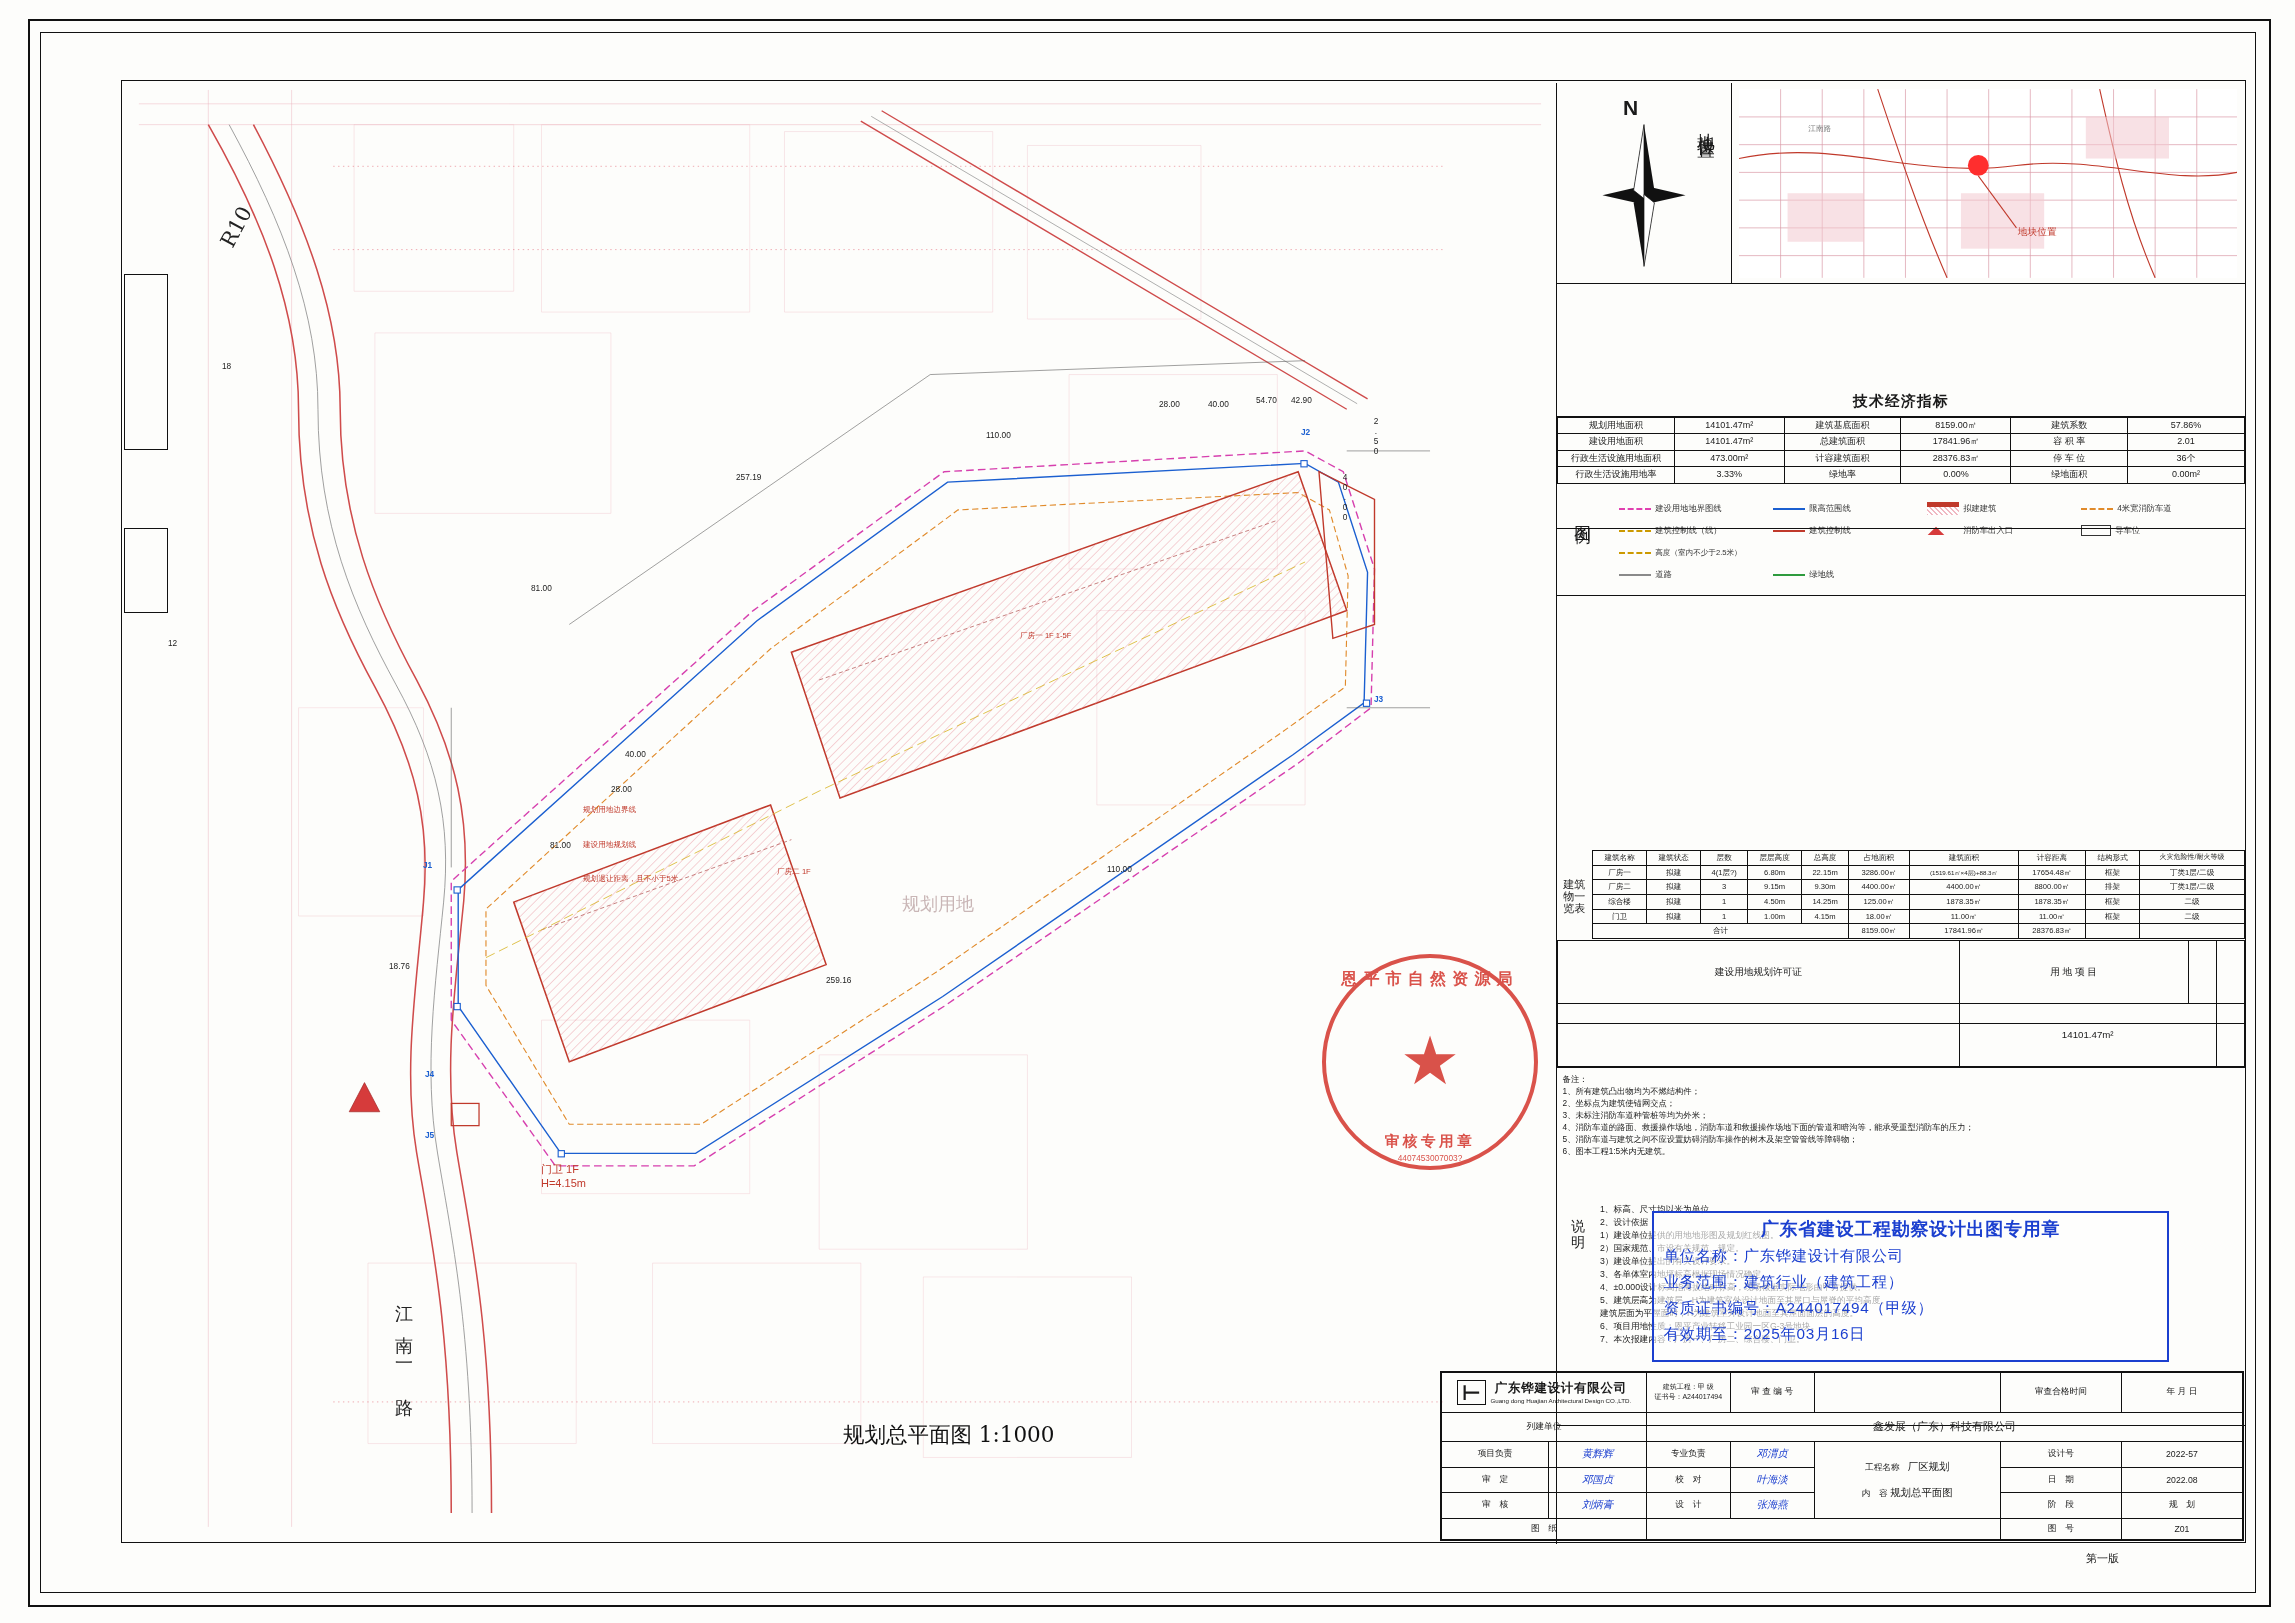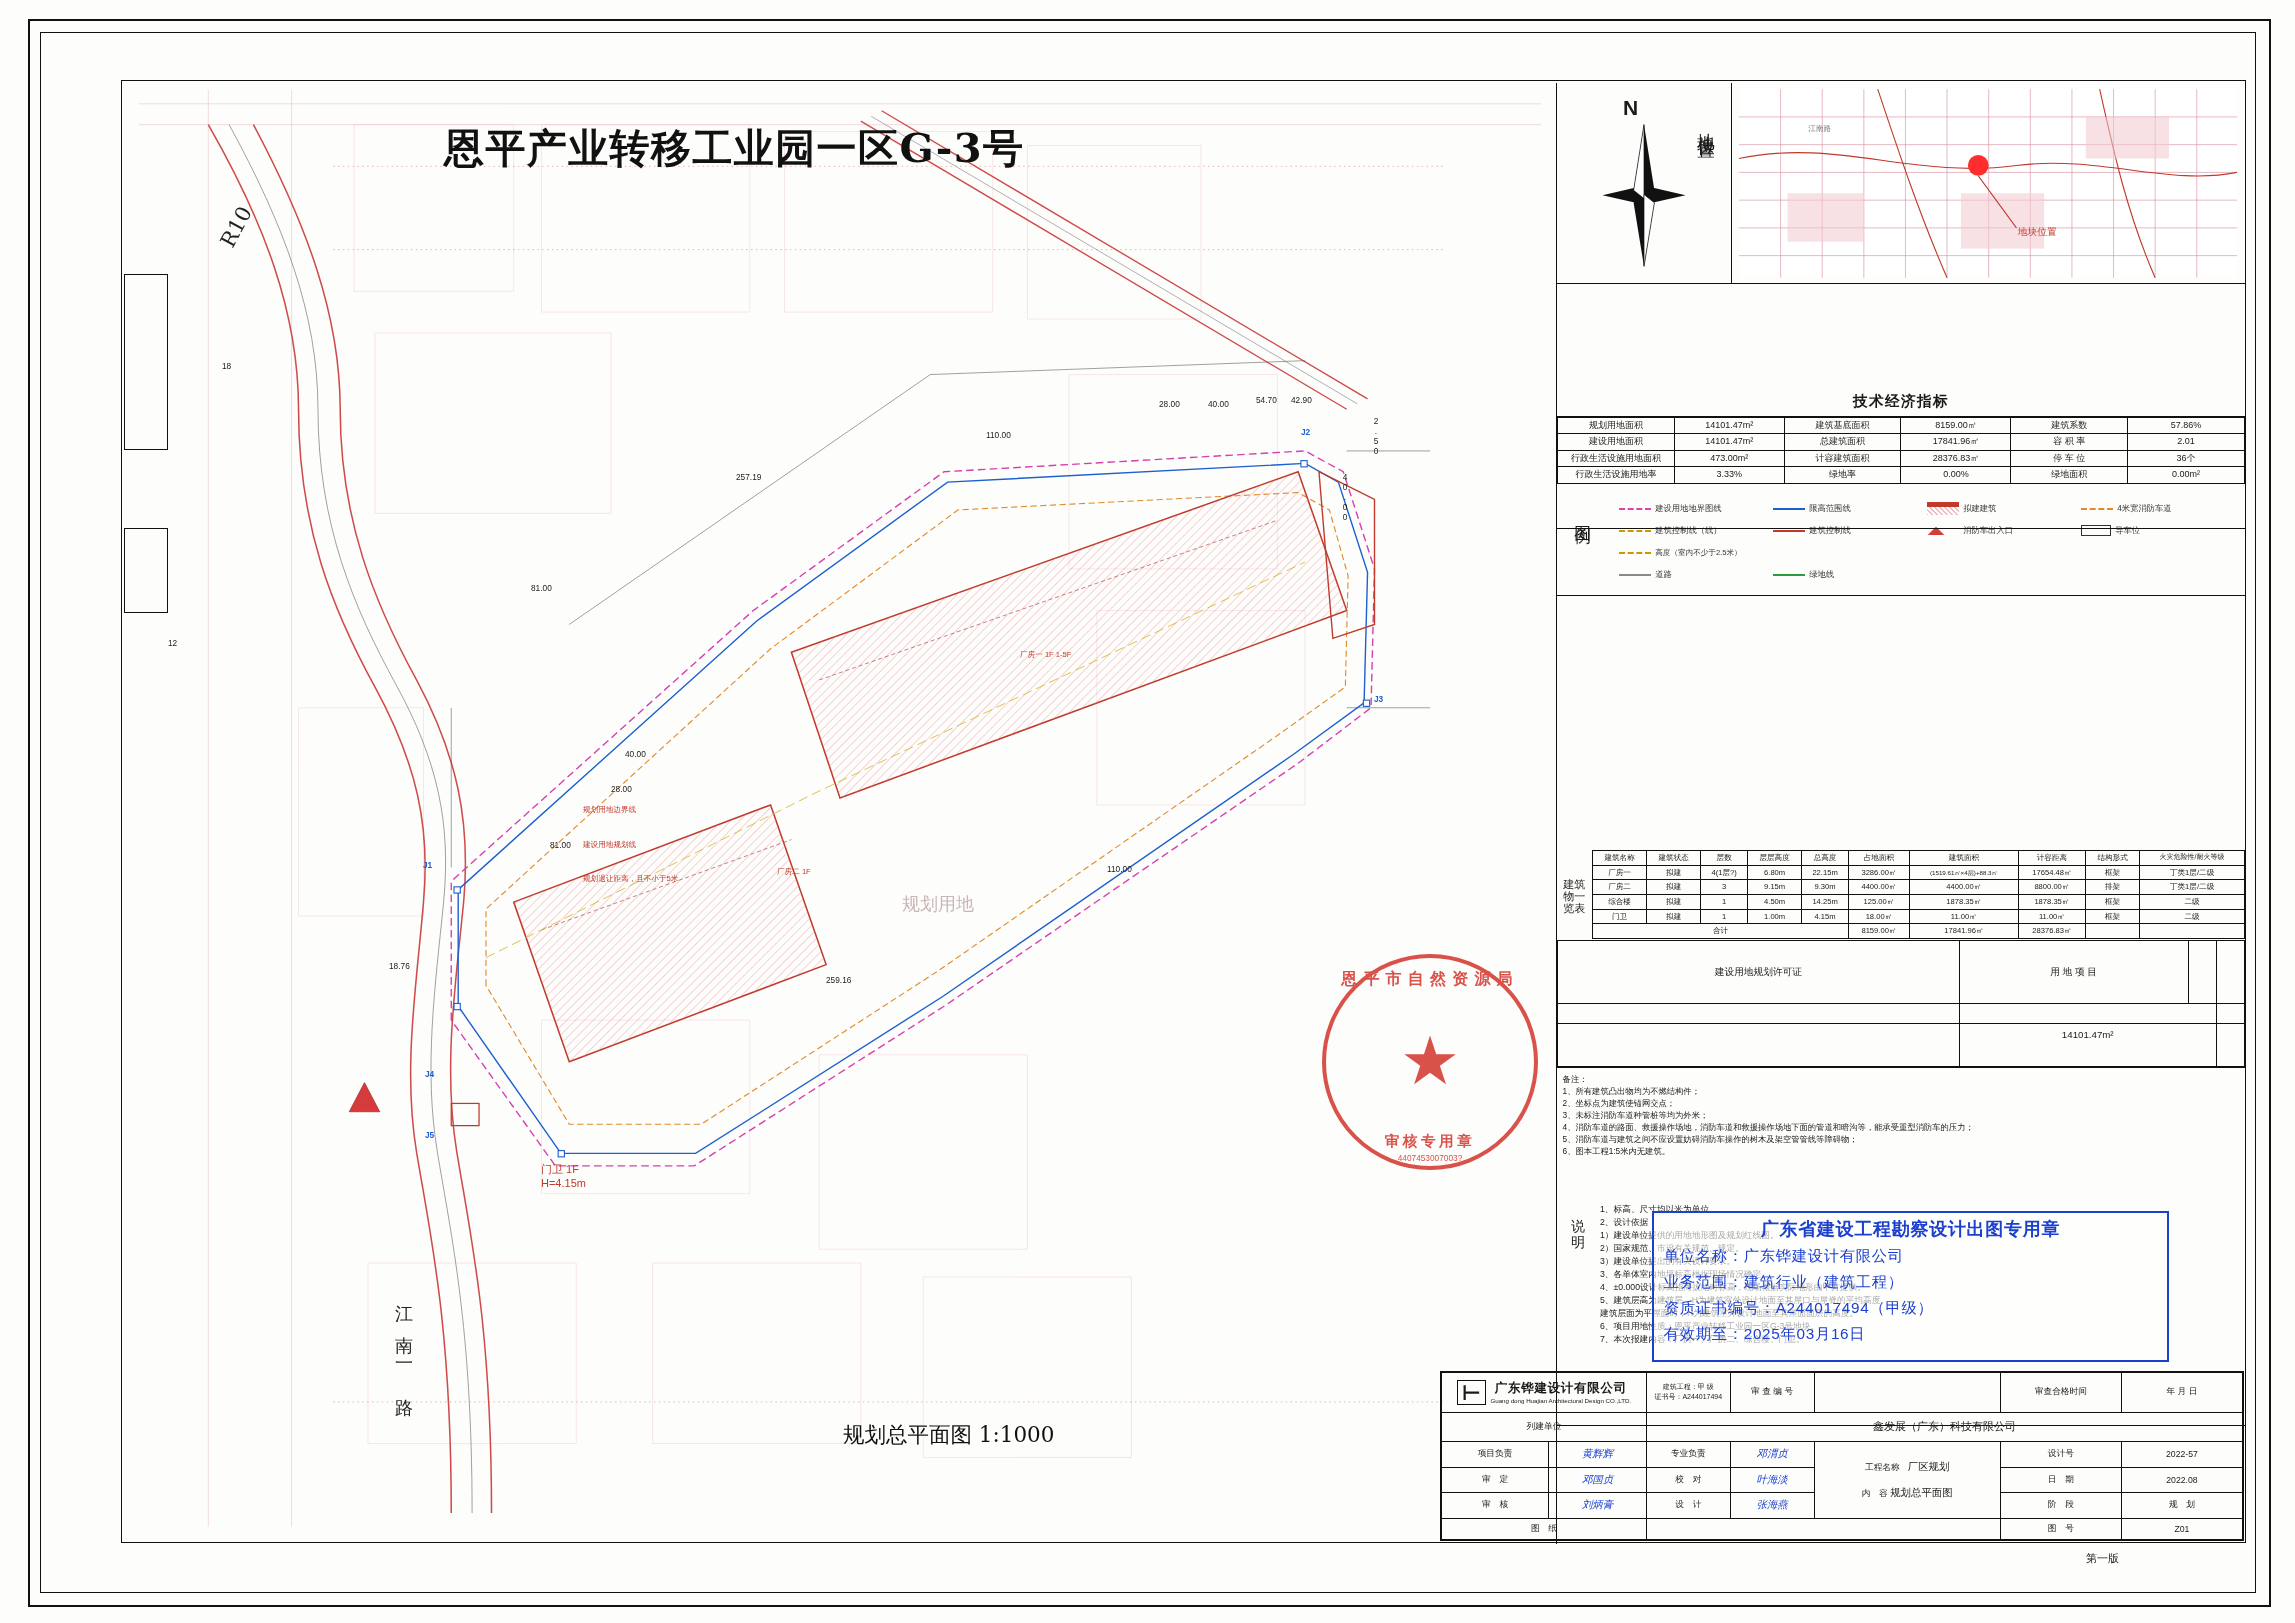--- a/index.html
+++ b/index.html
@@ -187,21 +187,21 @@
         <rect x="474" y="1158" width="9" height="9"></rect>
         <rect x="1694" y="544" width="9" height="9"></rect>
         <rect x="1784" y="889" width="9" height="9"></rect>
         <rect x="624" y="1538" width="9" height="9"></rect>
       </g>
 
       <polygon points="345,1440 367,1482 323,1482" fill="#d63b3b" stroke="#a12a2a"></polygon>
     </svg>
 
     <div class="redtxt" style="left:652px;top:784px;">厂房二 1F</div>
-    <div class="redtxt" style="left:895px;top:548px;margin-top:19px;">厂房一 1F 1-5F</div>
+    <div class="redtxt" style="left:895px;top:548px;">厂房一 1F 1-5F</div>
     <div class="dimtxt" style="left:611px;top:389px;">257.19</div>
     <div class="dimtxt" style="left:861px;top:347px;">110.00</div>
     <div class="dimtxt" style="left:701px;top:892px;">259.16</div>
     <div class="dimtxt" style="left:982px;top:781px;">110.00</div>
     <div class="dimtxt" style="left:406px;top:500px;">81.00</div>
     <div class="dimtxt" style="left:425px;top:757px;">81.00</div>
     <div class="dimtxt" style="left:500px;top:666px;">40.00</div>
     <div class="dimtxt" style="left:486px;top:701px;">28.00</div>
     <div class="dimtxt" style="left:1034px;top:316px;">28.00</div>
     <div class="dimtxt" style="left:1083px;top:316px;">40.00</div>
@@ -225,21 +225,20 @@
 
     <div class="redtxt" style="left:416px;top:1079px;font-size:11px;white-space:pre-line;">门卫 1F
 H=4.15m</div>
     <div class="graytxt" style="left:777px;top:809px;font-size:18px;color:#c9b6b6;">规划用地</div>
 
     <div class="redtxt" style="left:458px;top:722px;">规划用地边界线</div>
     <div class="redtxt" style="left:458px;top:757px;">建设用地规划线</div>
     <div class="redtxt" style="left:458px;top:791px;">规划退让距离，且不小于5米</div>
   </div>
 
-  <div class="title-main">恩平产业转移工业园一区G-3号</div>
   <div class="plan-caption">规划总平面图 1:1000</div>
 
   <div class="mstrip" style="left:124px;top:274px;width:42px;height:174px;"></div>
   <div class="mstrip" style="left:124px;top:528px;width:42px;height:83px;"></div>
 
   <div id="rightcol">
 
     <div class="rbox north-area" style="top:0;height:201px;">
       <div class="divider"></div>
       <div class="n-letter">N</div>

